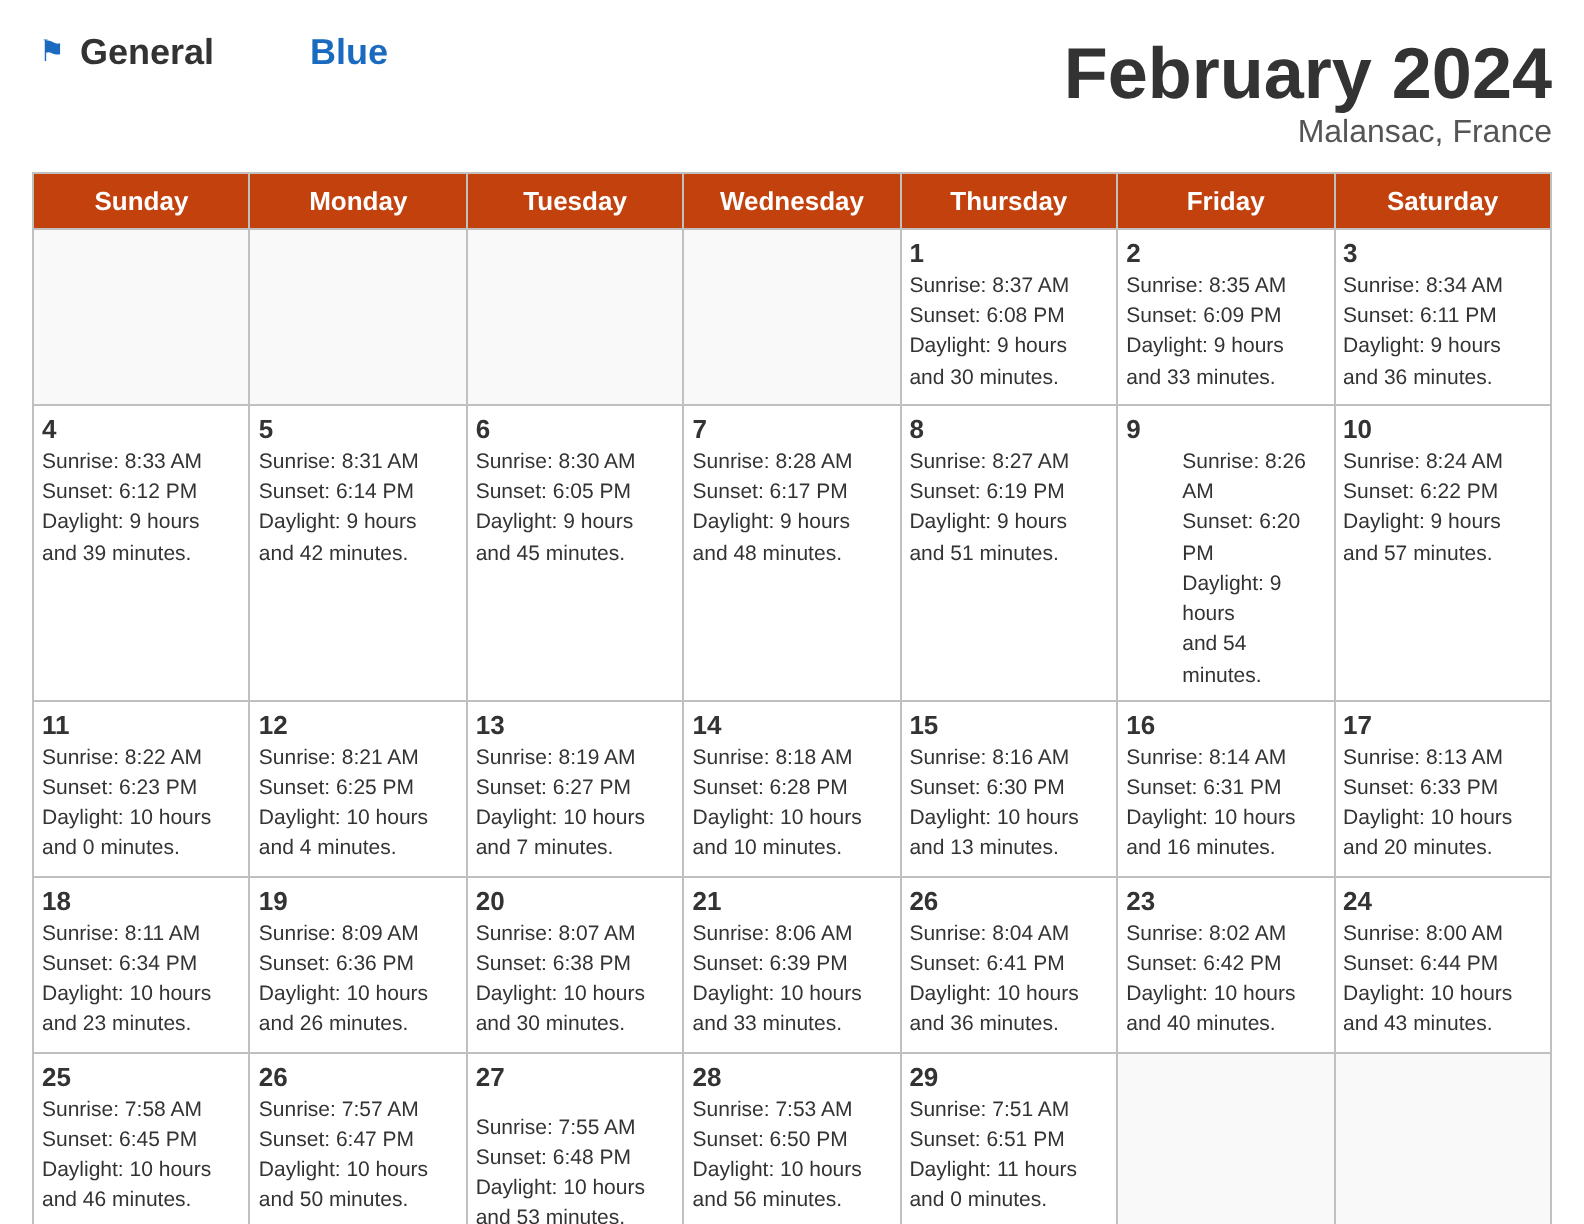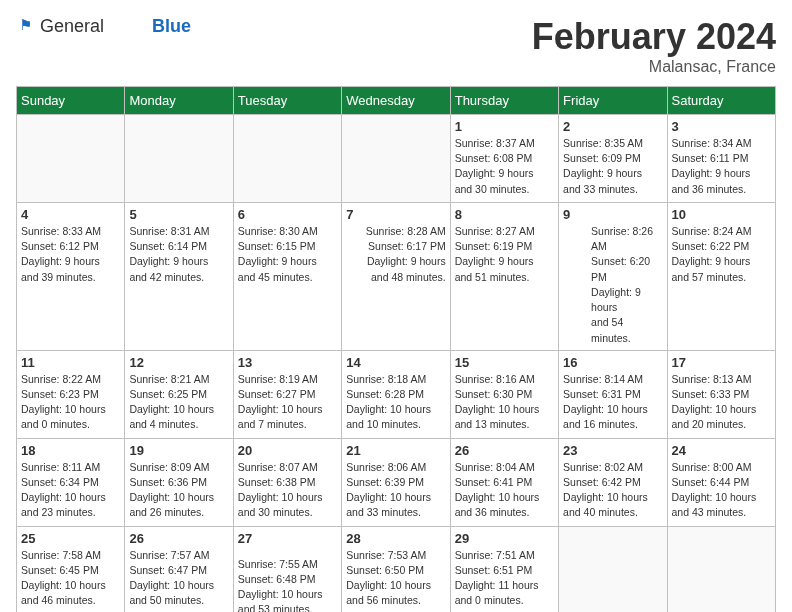--- a/index.html
+++ b/index.html
@@ -16,21 +16,21 @@
       align-items: flex-start;
       margin-bottom: 10px;
     }
     .logo {
       display: flex;
       align-items: center;
       gap: 2px;
     }
     .logo-text-general {
       font-size: 18px;
-      font-weight: normal;
+      font-weight: bold;
       color: #333;
     }
     .logo-text-blue {
       font-size: 18px;
       font-weight: bold;
       color: #1a6abf;
       padding-left: 48px;
     }
     .logo-icon {
       width: 20px;
@@ -49,26 +49,26 @@
       font-size: 16px;
       color: #555;
       text-align: right;
     }
     table {
       width: 100%;
       border-collapse: collapse;
       table-layout: fixed;
     }
     thead tr th {
-      background-color: #15803d;
+      background-color: #c2410c;
       color: #fff;
       font-size: 13px;
-      font-weight: normal;
+      font-weight: bold;
       padding: 6px 4px;
-      text-align: left;
+      text-align: center;
       border: 1px solid #c0c0c0;
     }
     tbody tr td {
       border: 1px solid #c0c0c0;
       vertical-align: top;
       padding: 4px 4px 4px 4px;
       font-size: 11px;
       color: #333;
       height: 88px;
     }
@@ -156,27 +156,27 @@
         <td>
           <span class="day-num">5</span>
           <div class="day-info" style="white-space: pre-line;">Sunrise: 8:31 AM
 Sunset: 6:14 PM
 Daylight: 9 hours
 and 42 minutes.</div>
         </td>
         <td>
           <span class="day-num">6</span>
           <div class="day-info" style="white-space: pre-line;">Sunrise: 8:30 AM
-Sunset: 6:15 PM
+Sunset: 6:05 PM
 Daylight: 9 hours
 and 45 minutes.</div>
         </td>
         <td>
           <span class="day-num">7</span>
-          <div class="day-info" style="white-space: pre-line; text-align: right;">Sunrise: 8:28 AM
+          <div class="day-info" style="white-space: pre-line;">Sunrise: 8:28 AM
 Sunset: 6:17 PM
 Daylight: 9 hours
 and 48 minutes.</div>
         </td>
         <td>
           <span class="day-num">8</span>
           <div class="day-info" style="white-space: pre-line;">Sunrise: 8:27 AM
 Sunset: 6:19 PM
 Daylight: 9 hours
 and 51 minutes.</div>

